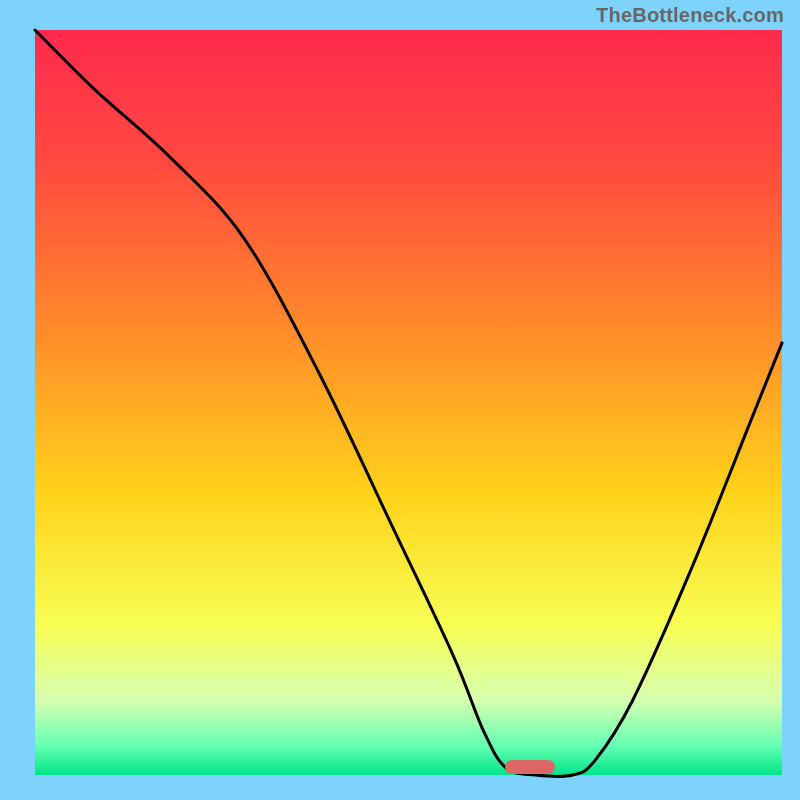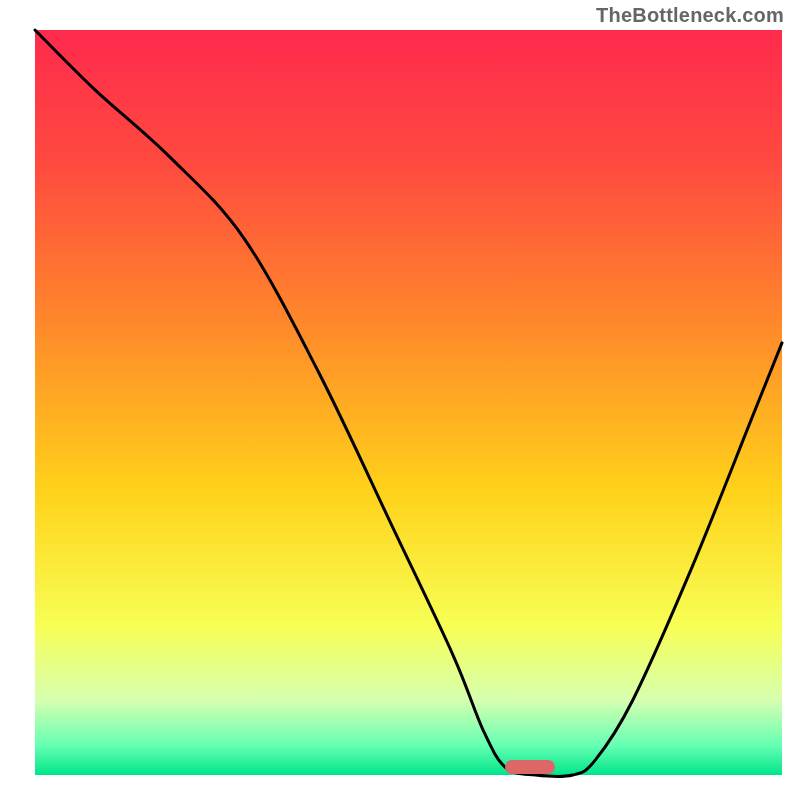--- a/index.html
+++ b/index.html
@@ -7,21 +7,21 @@
     padding: 0;
     width: 800px;
     height: 800px;
     background: #000;
     overflow: hidden;
   }
   .container {
     position: relative;
     width: 800px;
     height: 800px;
-    background: #ffffff;
+    background: #7dd3fc;
   }
   .watermark {
     position: absolute;
     top: 4px;
     right: 16px;
     color: #666;
     font-family: Arial, Helvetica, sans-serif;
     font-size: 20px;
     font-weight: bold;
     z-index: 5;

